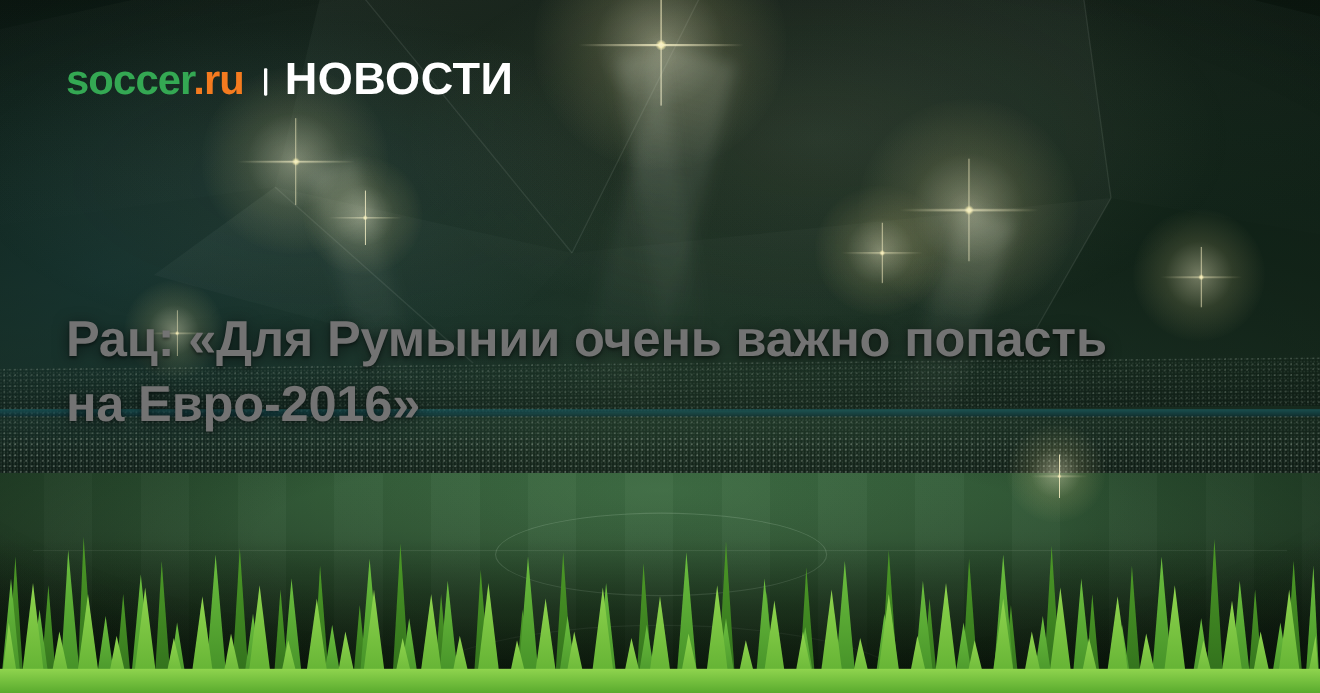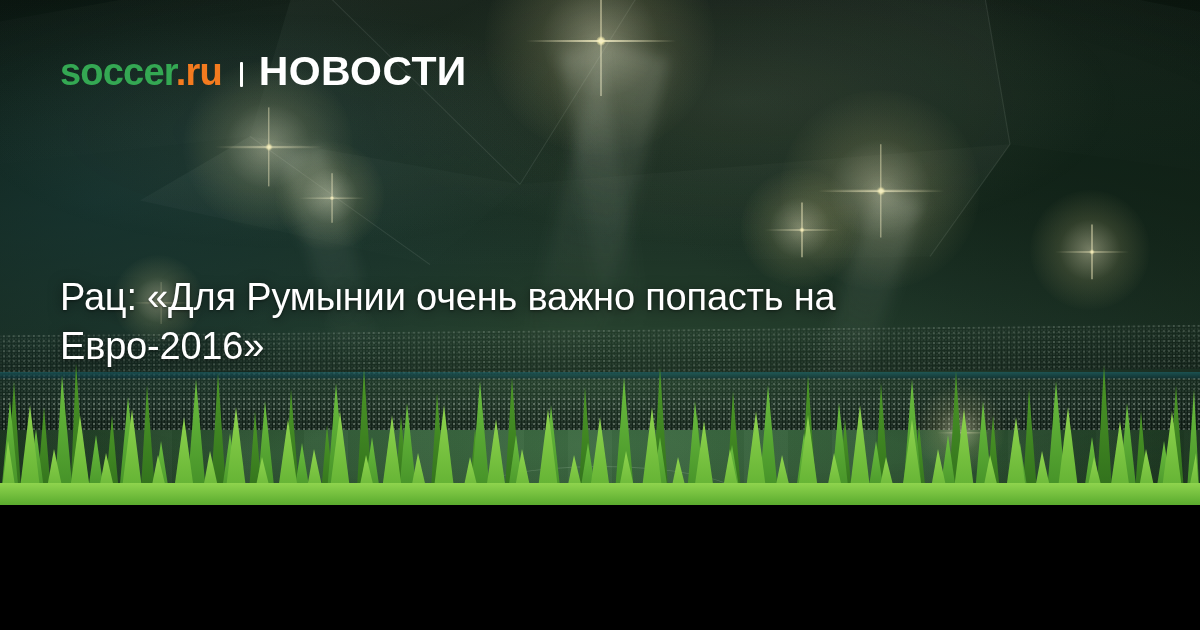--- a/index.html
+++ b/index.html
@@ -4,21 +4,21 @@
 <title>soccer.ru news card</title>
 <style>
   html, body {
     margin: 0;
     padding: 0;
     background: #000;
   }
   #card {
     position: relative;
     width: 1200px;
-    height: 505px;
+    height: 630px;
     overflow: hidden;
     font-family: "Liberation Sans", sans-serif;
     background: #0d1a12;
   }
 
   
   .layer { position: absolute; inset: 0; }
 
   
   .bg-base {
@@ -199,24 +199,24 @@
     color: #ffffff;
     letter-spacing: 0.4px;
   }
 
   
   .headline {
     position: absolute;
     left: 60px;
     top: 248px;
     width: 960px;
-    color: #ffffff;
-    font-size: 38px;
+    color: #737373;
+    font-size: 46px;
     line-height: 1.28;
-    font-weight: 400;
+    font-weight: 700;
     letter-spacing: -0.2px;
     text-shadow: 0 2px 14px rgba(0,0,0,0.55), 0 1px 3px rgba(0,0,0,0.45);
   }
 </style>
 </head>
 <body>
 
 <div id="card">
 
   <div class="layer bg-base"></div>

